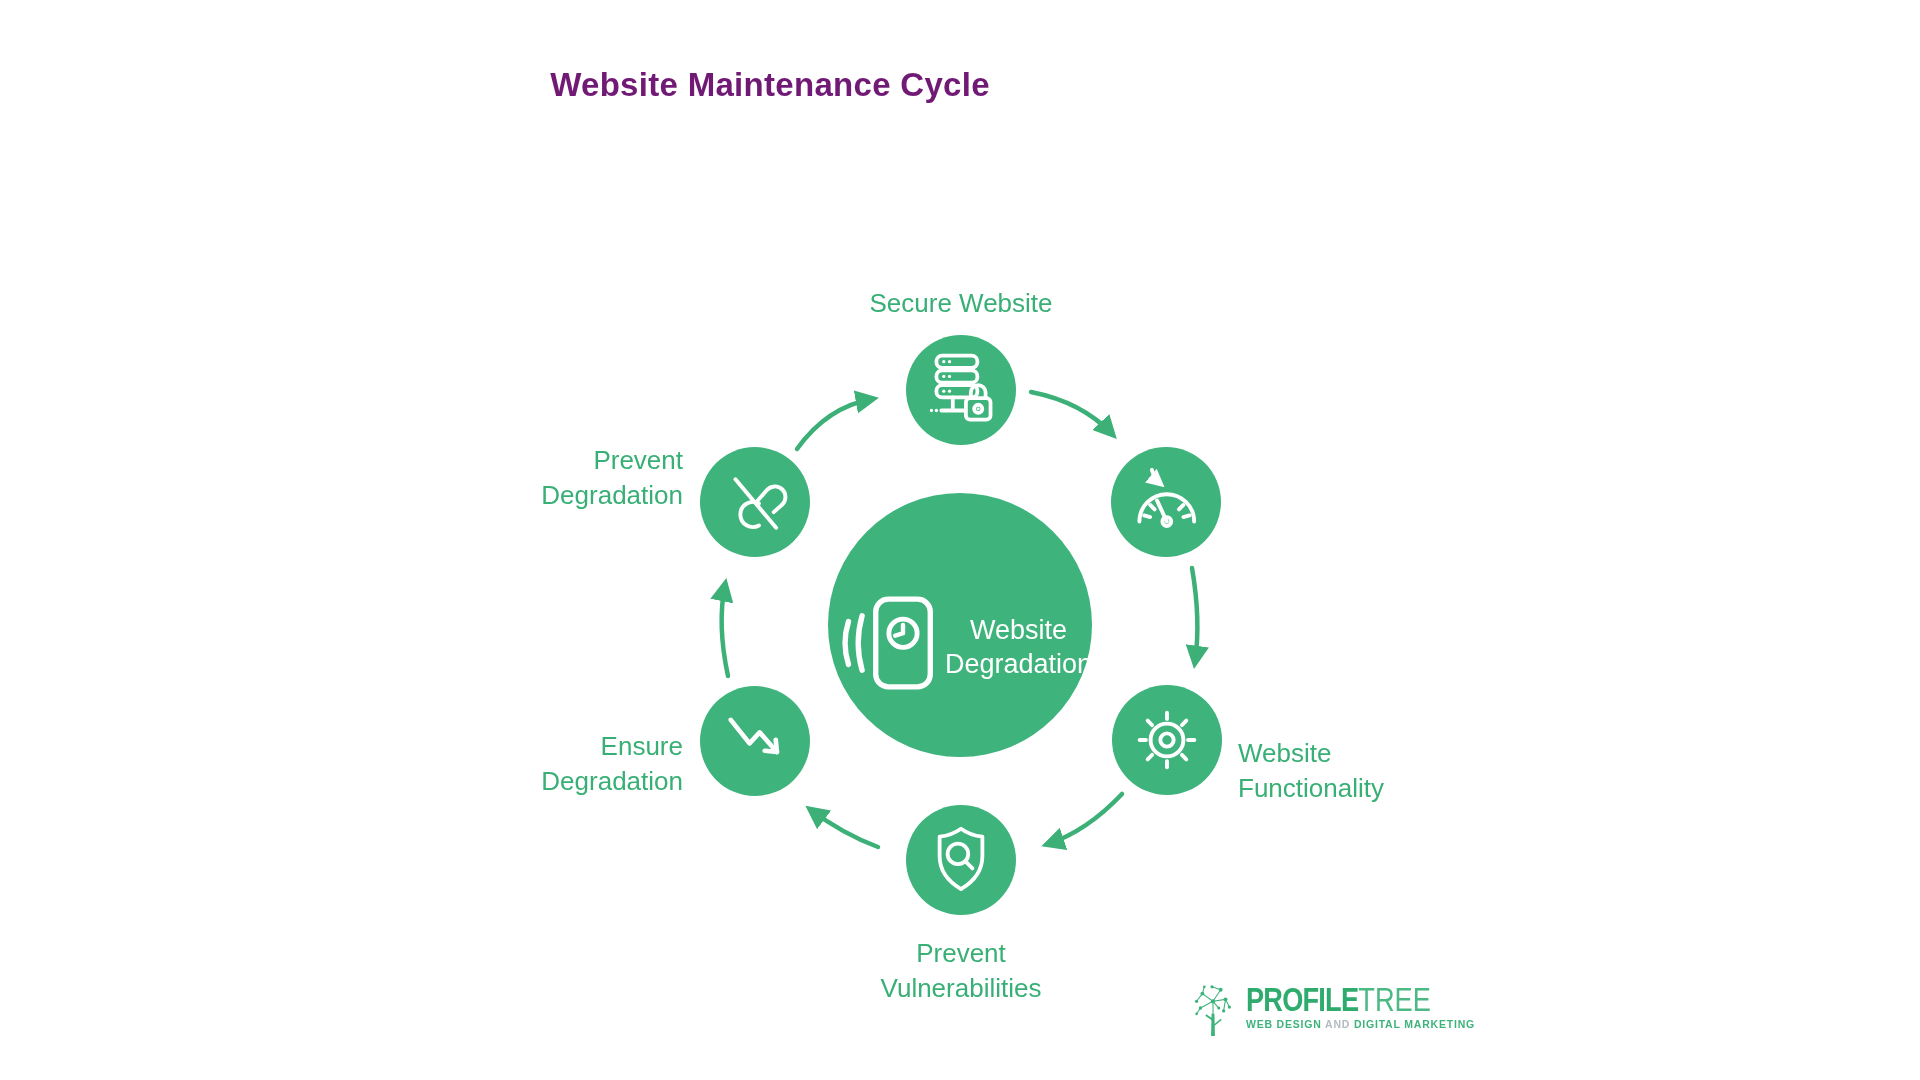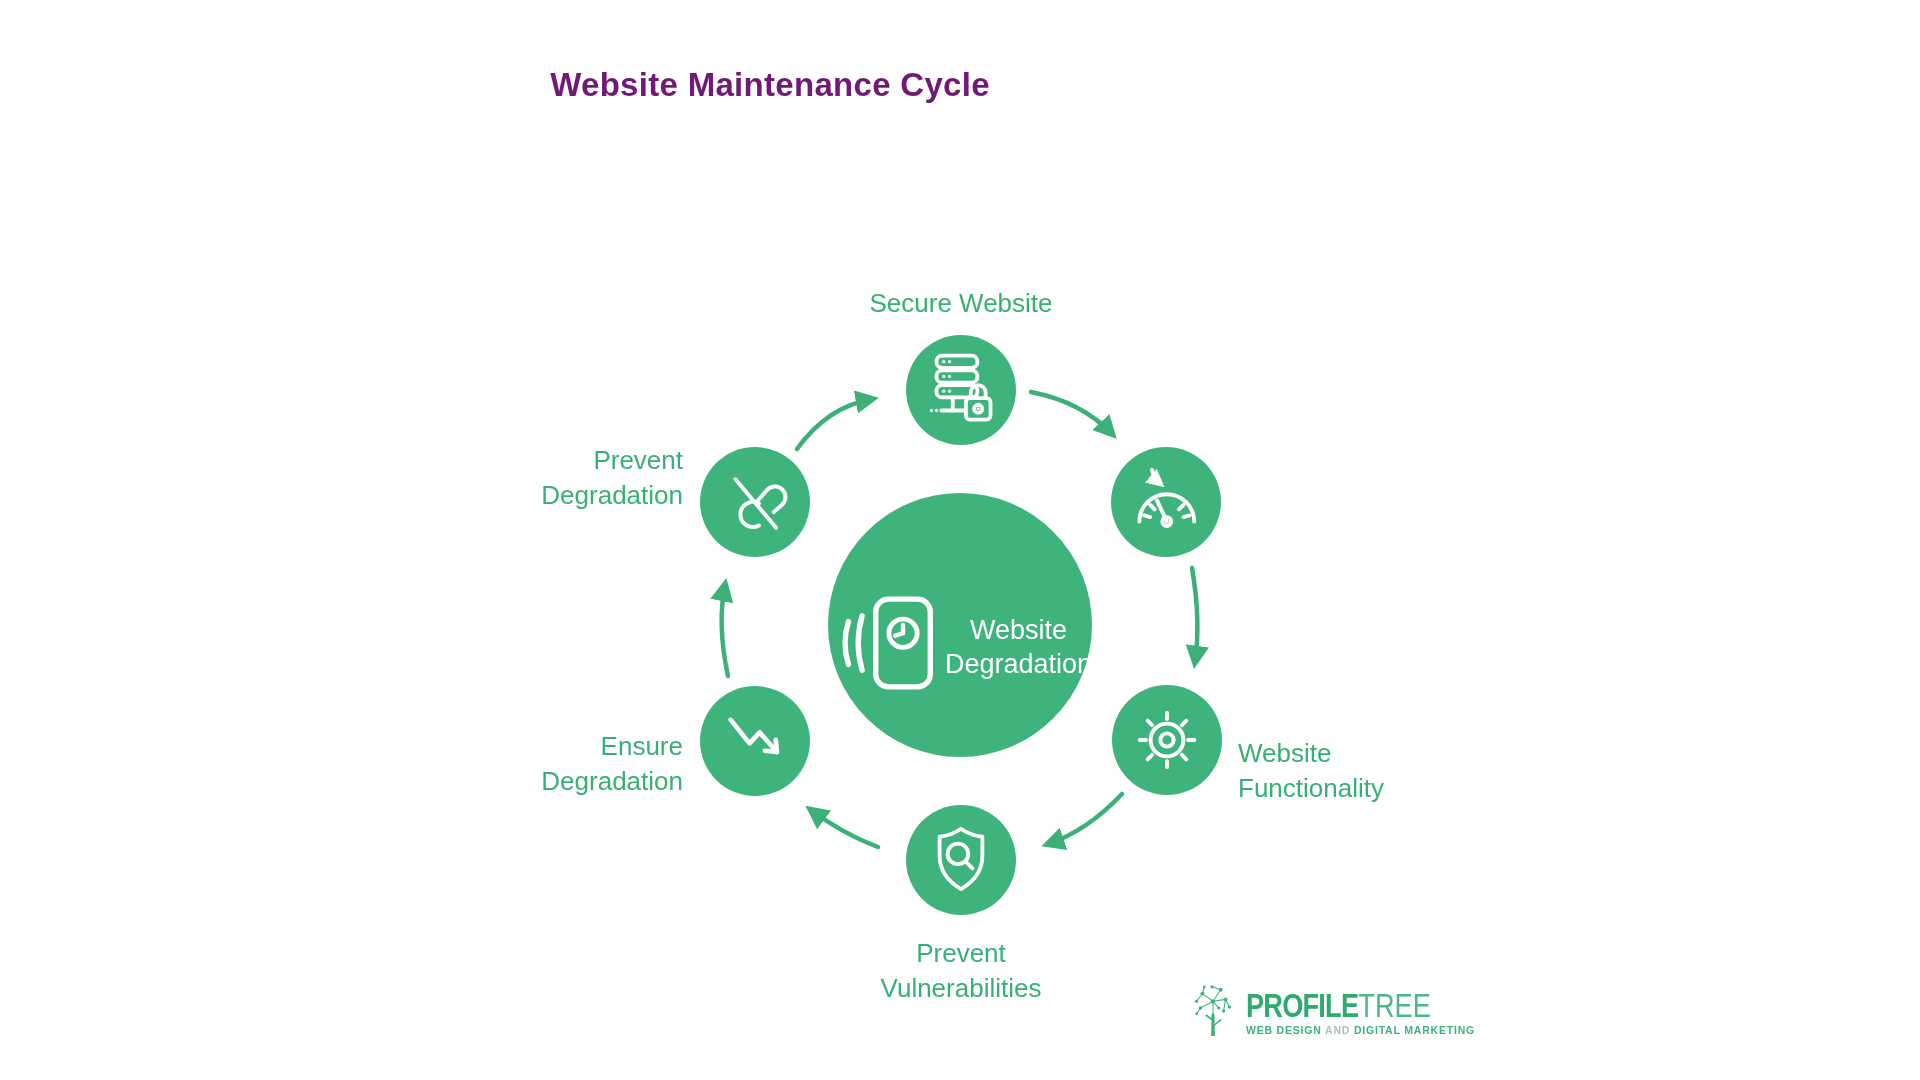--- a/index.html
+++ b/index.html
@@ -29,21 +29,21 @@
 
   .lbl { position:absolute; color:#38af75; font-size:26px; line-height:35px; font-weight:400; }
   .lbl span { display:block; }
   .lbl-secure        { left:811px;  top:278px; width:300px; text-align:center;margin-top:8px; }
   .lbl-optimise      { left:1238px; top:455px; text-align:left; }
   .lbl-ensure        { left:1238px; top:736px; text-align:left; }
   .lbl-vulnerability { left:786px;  top:936px; width:350px; text-align:center; }
   .lbl-degradation   { right:1237px; top:729px; text-align:right; }
   .lbl-breakdowns    { right:1237px; top:443px; text-align:right; }
 
-  .logo { position:absolute; left:1188px; top:982px; display:flex; align-items:flex-end; }
+  .logo { position:absolute; left:1188px; top:982px; display:flex; align-items:flex-start; }
   .logo-tree { width:50px; height:54px; }
   .logo-text { margin-left:8px; }
   .logo-name { font-weight:800; font-size:34px; line-height:34px; letter-spacing:-1px;
                transform:scaleX(.8); transform-origin:left top; white-space:nowrap; color:#35ad73; }
   .logo-name .bold  { font-weight:800; color:#2fab6e; }
   .logo-name .light { font-weight:400; color:#4cb985; letter-spacing:0; }
   .logo-tagline { margin-top:2px; font-size:10.5px; font-weight:700; letter-spacing:.8px;
                   white-space:nowrap; color:#3cb37a; }
   .logo-tagline .and { color:#b3bcc1; }
 </style>

